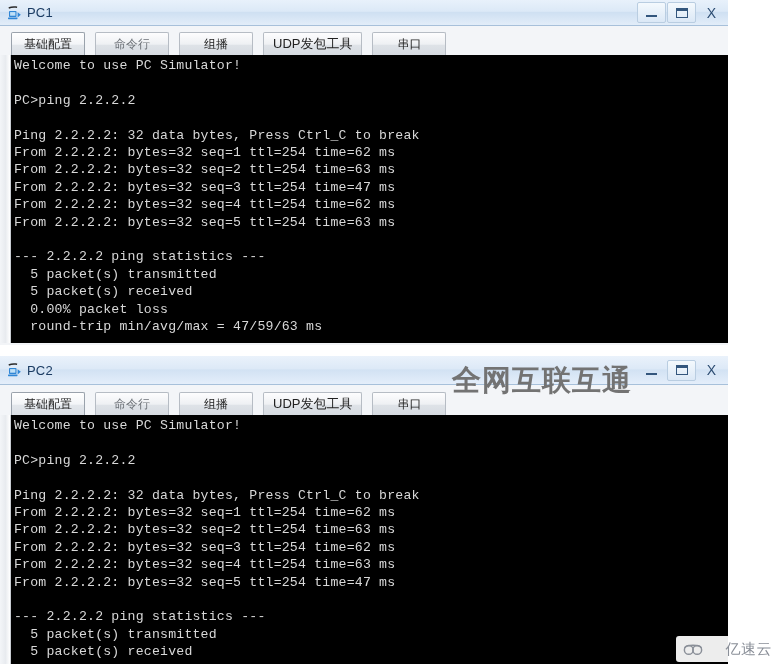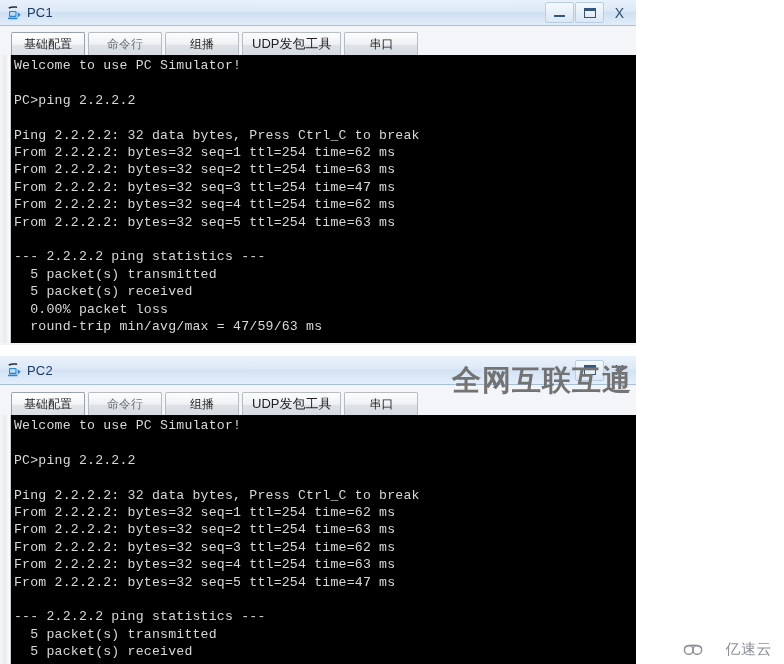--- a/index.html
+++ b/index.html
@@ -12,21 +12,21 @@
     height: 664px;
     overflow: hidden;
     font-family: "Liberation Sans", sans-serif;
     position: relative;
   }
 
   
   .window {
     position: absolute;
     left: 0;
-    width: 636px;
+    width: 728px;
     background: #f2f4f7;
     overflow: hidden;
   }
   #window-pc1 { top: 0; height: 345px; }
   #window-pc2 { top: 356px; height: 319px; }
 
   .titlebar {
     position: relative;
     height: 25px;
     background: linear-gradient(to bottom, #e8f1fb 0%, #dce9f7 45%, #cfe0f2 50%, #e2edf9 100%);
@@ -105,21 +105,21 @@
     align-items: flex-end;
     padding-left: 11px;
     box-sizing: border-box;
     position: relative;
   }
   #window-pc2 .tabstrip { height: 30px; }
 
   .tab {
     height: 23px;
     min-width: 74px;
-    margin-right: 3px;
+    margin-right: 10px;
     padding: 0 9px;
     box-sizing: border-box;
     display: flex;
     align-items: center;
     justify-content: center;
     font-size: 12px;
     color: #222;
     border: 1px solid #b6bcc4;
     border-bottom: none;
     border-radius: 2px 2px 0 0;

